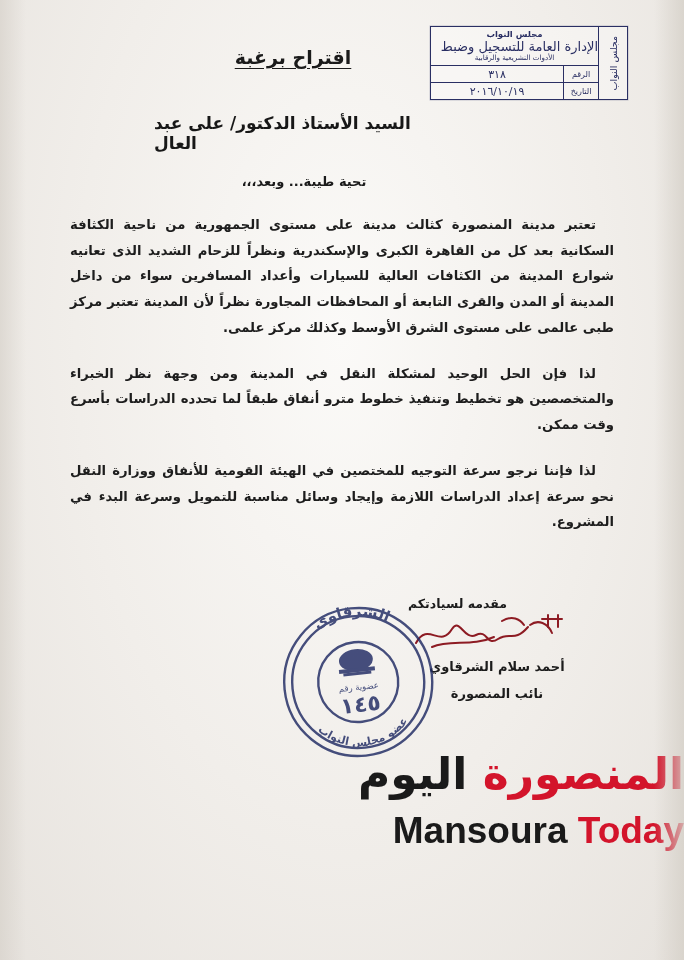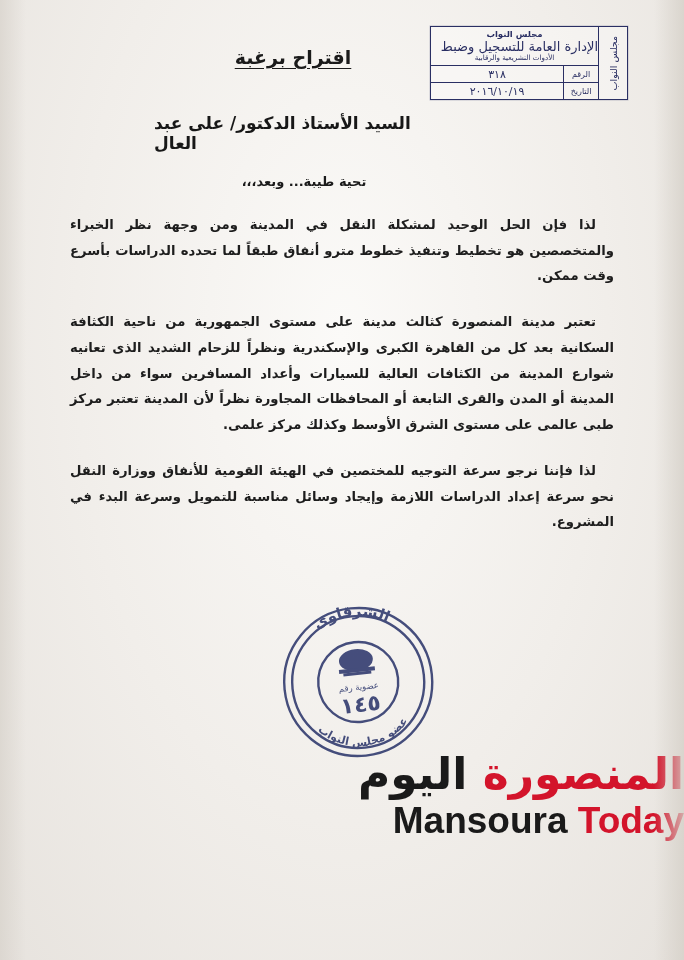--- a/index.html
+++ b/index.html
@@ -243,21 +243,21 @@
   .wm .ar {
     font-size: 44px;
     font-weight: 700;
     letter-spacing: -1px;
     line-height: 1;
     direction: rtl;
   }
   .wm .ar .red { color: #d3142b; }
   .wm .ar .blk { color: #1a1a1a; }
   .wm .en {
-    margin-top: 6px;
+    margin-top: 16px;
     font-size: 37px;
     font-weight: 700;
     line-height: 1;
     direction: ltr;
     font-family: "Liberation Sans", sans-serif;
   }
   .wm .en .blk { color: #1a1a1a; }
   .wm .en .red { color: #d3142b; }
 </style>
 </head>
@@ -291,25 +291,41 @@
 
     <div class="doc-title">
       <u>اقتراح برغبة</u>
     </div>
 
     <div class="addr-1">السيد الأستاذ الدكتور/ على عبد العال</div>
 
     <div class="greet">تحية طيبة... وبعد،،،</div>
 
     <div class="body-wrap">
+      <p class="para indent">تعتبر مدينة المنصورة كثالث مدينة على مستوى الجمهورية من ناحية الكثافة السكانية بعد كل من القاهرة الكبرى والإسكندرية ونظراً للزحام الشديد الذى تعانيه شوارع المدينة من الكثافات العالية للسيارات وأعداد المسافرين سواء من داخل المدينة أو المدن والقرى التابعة أو المحافظات المجاورة نظراً لأن المدينة تعتبر مركز طبى عالمى على مستوى الشرق الأوسط وكذلك مركز علمى.</p>
       <p class="para indent">لذا فإن الحل الوحيد لمشكلة النقل في المدينة ومن وجهة نظر الخبراء والمتخصصين هو تخطيط وتنفيذ خطوط مترو أنفاق طبقاً لما تحدده الدراسات بأسرع وقت ممكن.</p>
-      <p class="para indent">تعتبر مدينة المنصورة كثالث مدينة على مستوى الجمهورية من ناحية الكثافة السكانية بعد كل من القاهرة الكبرى والإسكندرية ونظراً للزحام الشديد الذى تعانيه شوارع المدينة من الكثافات العالية للسيارات وأعداد المسافرين سواء من داخل المدينة أو المدن والقرى التابعة أو المحافظات المجاورة نظراً لأن المدينة تعتبر مركز طبى عالمى على مستوى الشرق الأوسط وكذلك مركز علمى.</p>
       <p class="para indent">لذا فإننا نرجو سرعة التوجيه للمختصين في الهيئة القومية للأنفاق ووزارة النقل نحو سرعة إعداد الدراسات اللازمة وإيجاد وسائل مناسبة للتمويل وسرعة البدء في المشروع.</p>
     </div>
 
+    <div class="sig">
+      <div class="line1">مقدمه لسيادتكم</div>
+      <div class="sig-scribble">
+        <svg viewBox="0 0 190 44" preserveAspectRatio="none" aria-hidden="true">
+          <g fill="none" stroke="#8d1b23" stroke-width="2" stroke-linecap="round" stroke-linejoin="round">
+            <path d="M14 30 C26 8, 38 36, 50 16 C58 4, 62 28, 74 22 C86 16, 84 34, 96 26 C108 18, 112 30, 126 14"></path>
+            <path d="M30 34 C48 26, 70 34, 92 24"></path>
+            <path d="M128 12 C136 6, 146 10, 150 20"></path>
+            <path d="M140 6 L160 6 M146 2 L146 14 M156 2 L156 14"></path>
+            <path d="M100 8 C110 2, 118 6, 122 12"></path>
+          </g>
+        </svg>
+      </div>
+      <div class="name">أحمد سلام الشرقاوي</div>
+      <div class="role">نائب المنصورة</div>
+    </div>
 
     <div class="seal">
       <svg viewBox="0 0 180 176" aria-hidden="true">
         <defs>
           <path id="arcTop" d="M 22 92 A 68 68 0 0 1 158 92"></path>
           <path id="arcBottom" d="M 28 92 A 62 62 0 0 0 152 92"></path>
         </defs>
         <g fill="none" stroke="#1f2a63" stroke-width="2.4">
           <circle cx="90" cy="90" r="74"></circle>
           <circle cx="90" cy="90" r="66"></circle>

